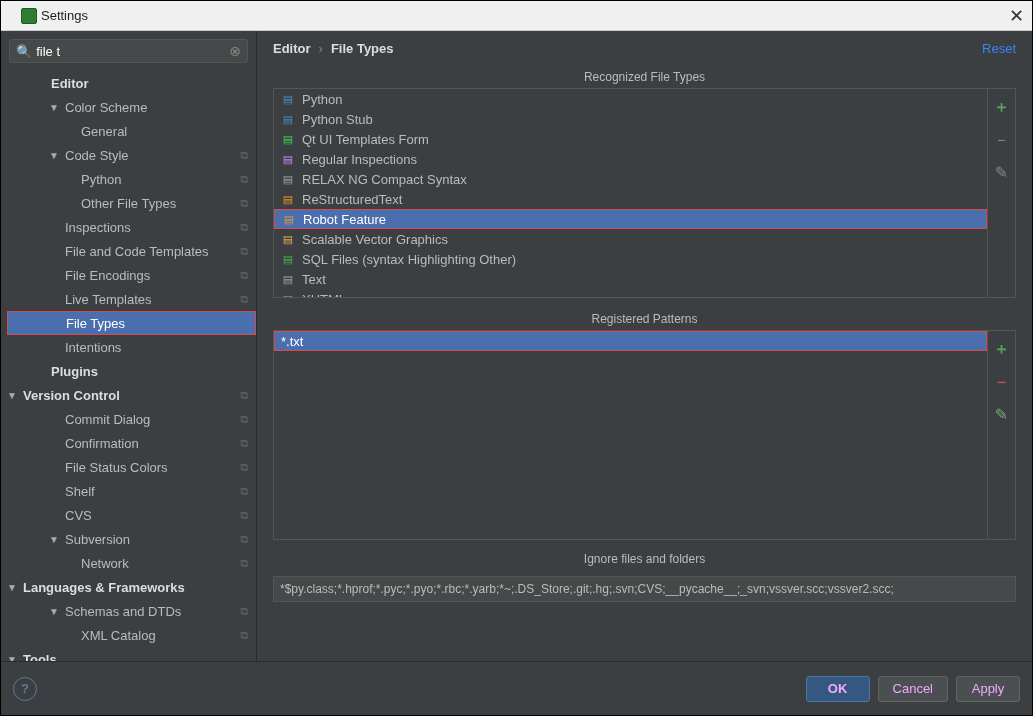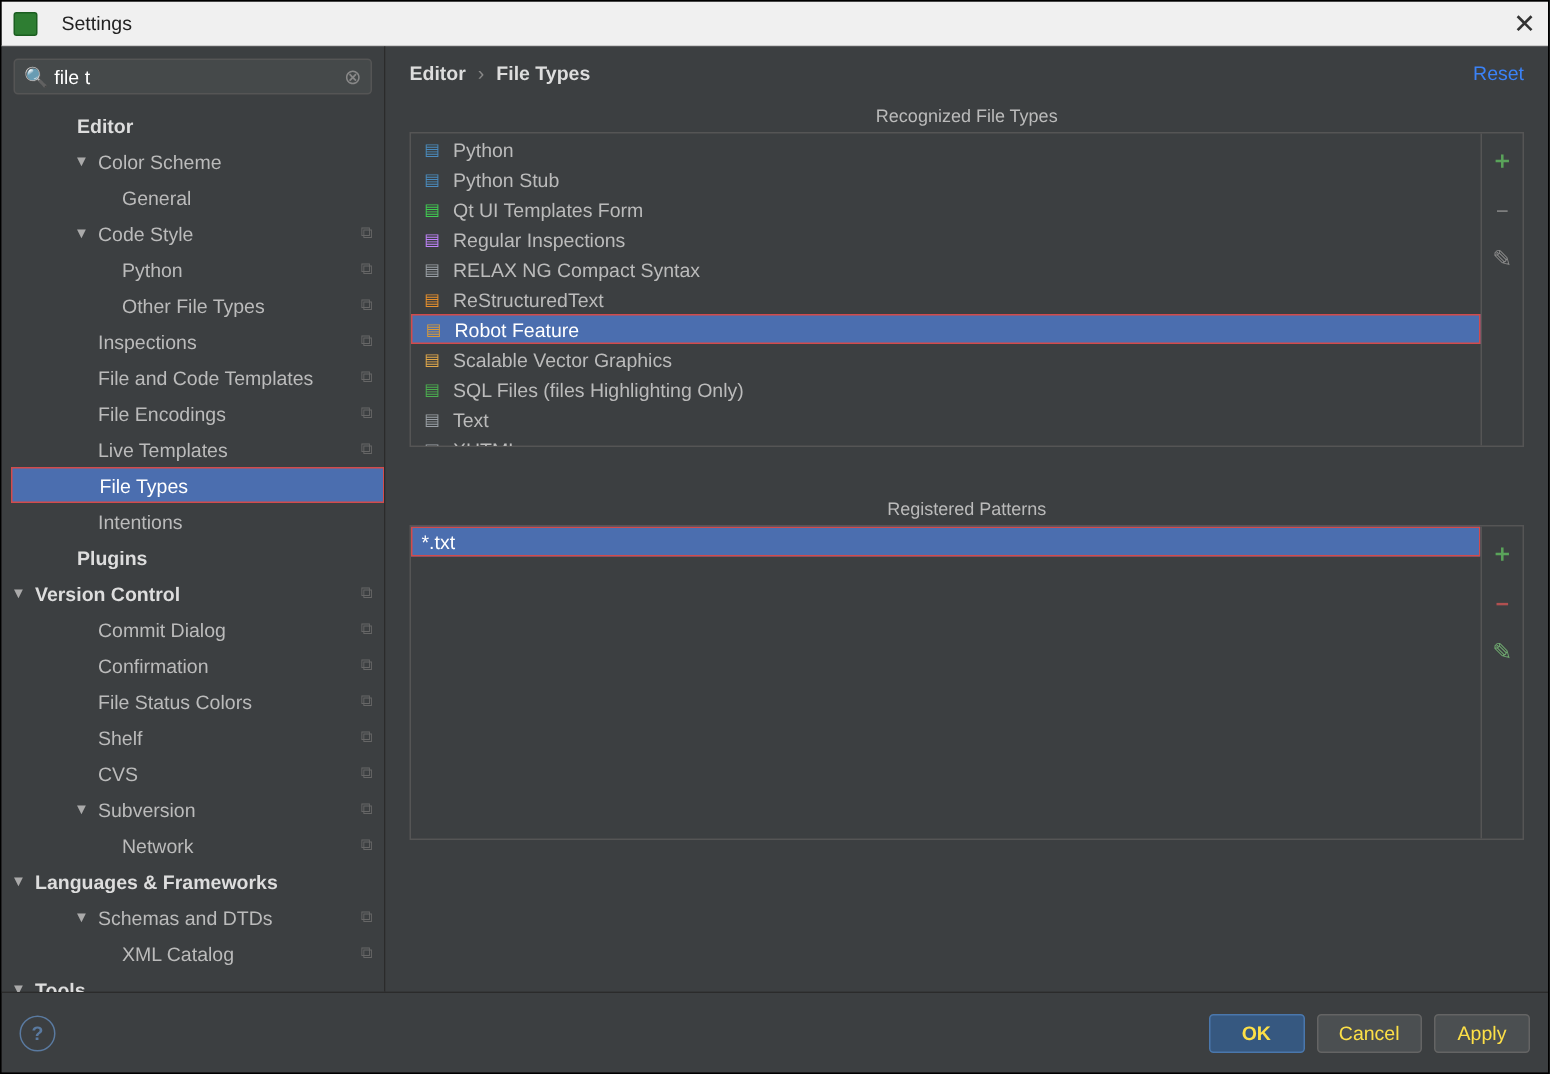--- a/index.html
+++ b/index.html
@@ -1,20 +1,20 @@
 <!DOCTYPE html>
 <html><head>
 <meta charset="utf-8">
 <style>
   * { box-sizing: border-box; margin: 0; padding: 0; font-family: "Segoe UI", Arial, sans-serif; }
   body { background: #1e1e1e; color: #bbb; font-size: 13px; width: 1033px; height: 716px; overflow: hidden; border: 1px solid #000; }
 
   
   .titlebar { height: 30px; background: #f0f0f0; display: flex; align-items: center; justify-content: space-between; padding: 0 8px; border-bottom: 1px solid #ccc; }
-  .titlebar-left { display: flex; align-items: center; gap: 16px; color: #222; }
+  .titlebar-left { display: flex; align-items: center; gap: 4px; color: #222; margin-left: 12px; }
   .titlebar-icon { width: 16px; height: 16px; background: #2e7d32; border: 1px solid #1b5e20; border-radius: 2px; }
   .titlebar-close { font-size: 18px; color: #333; cursor: pointer; }
 
   
   .dialog-body { display: flex; height: calc(100% - 84px); background: #3c3f41; }
 
   
   .sidebar { width: 256px; background: #3c3f41; border-right: 1px solid #2b2b2b; display: flex; flex-direction: column; }
   .search-wrap { padding: 8px; }
   .search-box { display: flex; align-items: center; background: #45494a; border: 1px solid #555; border-radius: 3px; padding: 2px 6px; height: 24px; }
@@ -63,21 +63,21 @@
   .side-tools .tool.remove { color: #b05050; font-weight: bold; }
   .side-tools .tool.edit { color: #6fa86f; }
 
   .ignore-section { padding: 12px 16px 8px 16px; }
   .ignore-input { width: 100%; margin-top: 6px; background: #45494a; border: 1px solid #555; color: #bbb; padding: 4px 6px; font-size: 12px; height: 26px; }
 
   
   .footer { height: 54px; background: #3c3f41; border-top: 1px solid #2b2b2b; display: flex; align-items: center; justify-content: space-between; padding: 0 12px; }
   .help-btn { width: 24px; height: 24px; border-radius: 12px; border: 1px solid #5a7aa0; color: #5a7aa0; display: flex; align-items: center; justify-content: center; font-weight: bold; cursor: pointer; }
   .footer-right { display: flex; gap: 8px; }
-  .btn { min-width: 64px; height: 26px; padding: 0 14px; background: #4b4f51; border: 1px solid #646464; color: #fde047; border-radius: 3px; cursor: pointer; display: flex; align-items: center; justify-content: center; font-size: 13px;}
+  .btn { min-width: 64px; height: 26px; padding: 0 14px; background: #4b4f51; border: 1px solid #646464; color: #f0abfc; border-radius: 3px; cursor: pointer; display: flex; align-items: center; justify-content: center; font-size: 13px;}
   .btn.primary { background: #365880; border-color: #4a77ac; font-weight: 600; }
 
   
   .ico-py    { color: #4b8bbe; }
   .ico-qt    { color: #41cd52; }
   .ico-rx    { color: #c084fc; }
   .ico-rng   { color: #9aa0a6; }
   .ico-rst   { color: #e8912d; }
   .ico-robot { color: #d99a3a; }
   .ico-svg   { color: #e1a84b; }
@@ -318,52 +318,56 @@
           <div class="list-item selected red-box">
             <span class="fi ico-robot">▤</span>
             <span>Robot Feature</span>
           </div>
           <div class="list-item">
             <span class="fi ico-svg">▤</span>
             <span>Scalable Vector Graphics</span>
           </div>
           <div class="list-item">
             <span class="fi ico-sql">▤</span>
-            <span>SQL Files (files Highlighting Only)</span>
+            <span>SQL Files (syntax Highlighting Other)</span>
           </div>
           <div class="list-item">
             <span class="fi ico-text">▤</span>
             <span>Text</span>
           </div>
           <div class="list-item">
             <span class="fi ico-xhtml">▤</span>
             <span>XHTML</span>
           </div>
         </div>
       <div class="side-tools">
         <span class="tool add">＋</span>
         <span class="tool">－</span>
         <span class="tool">✎</span>
       </div>
     </div>
 
-    <div class="section-title" style="margin-top:28px">Registered Patterns</div>
+    <div class="section-title" style="margin-top:8px">Registered Patterns</div>
     <div class="list-panel small">
       <div class="list-content" id="patterns-list">
           <div class="list-item selected red-box">
             <span>*.txt</span>
           </div>
         </div>
       <div class="side-tools">
         <span class="tool add">＋</span>
         <span class="tool remove">－</span>
         <span class="tool edit">✎</span>
       </div>
     </div>
 
+    <div class="ignore-section">
+      <div class="section-title" style="padding:0 0 4px 0">Ignore files and folders</div>
+      <input class="ignore-input" type="text" value="*$py.class;*.hprof;*.pyc;*.pyo;*.rbc;*.yarb;*~;.DS_Store;.git;.hg;.svn;CVS;__pycache__;_svn;vssver.scc;vssver2.scc;" style="">
+    </div>
   </div>
 </div>
 
 <div class="footer">
   <div class="help-btn">?</div>
   <div class="footer-right">
     <div class="btn primary">
         <span>OK</span>
       </div>
     <div class="btn">

